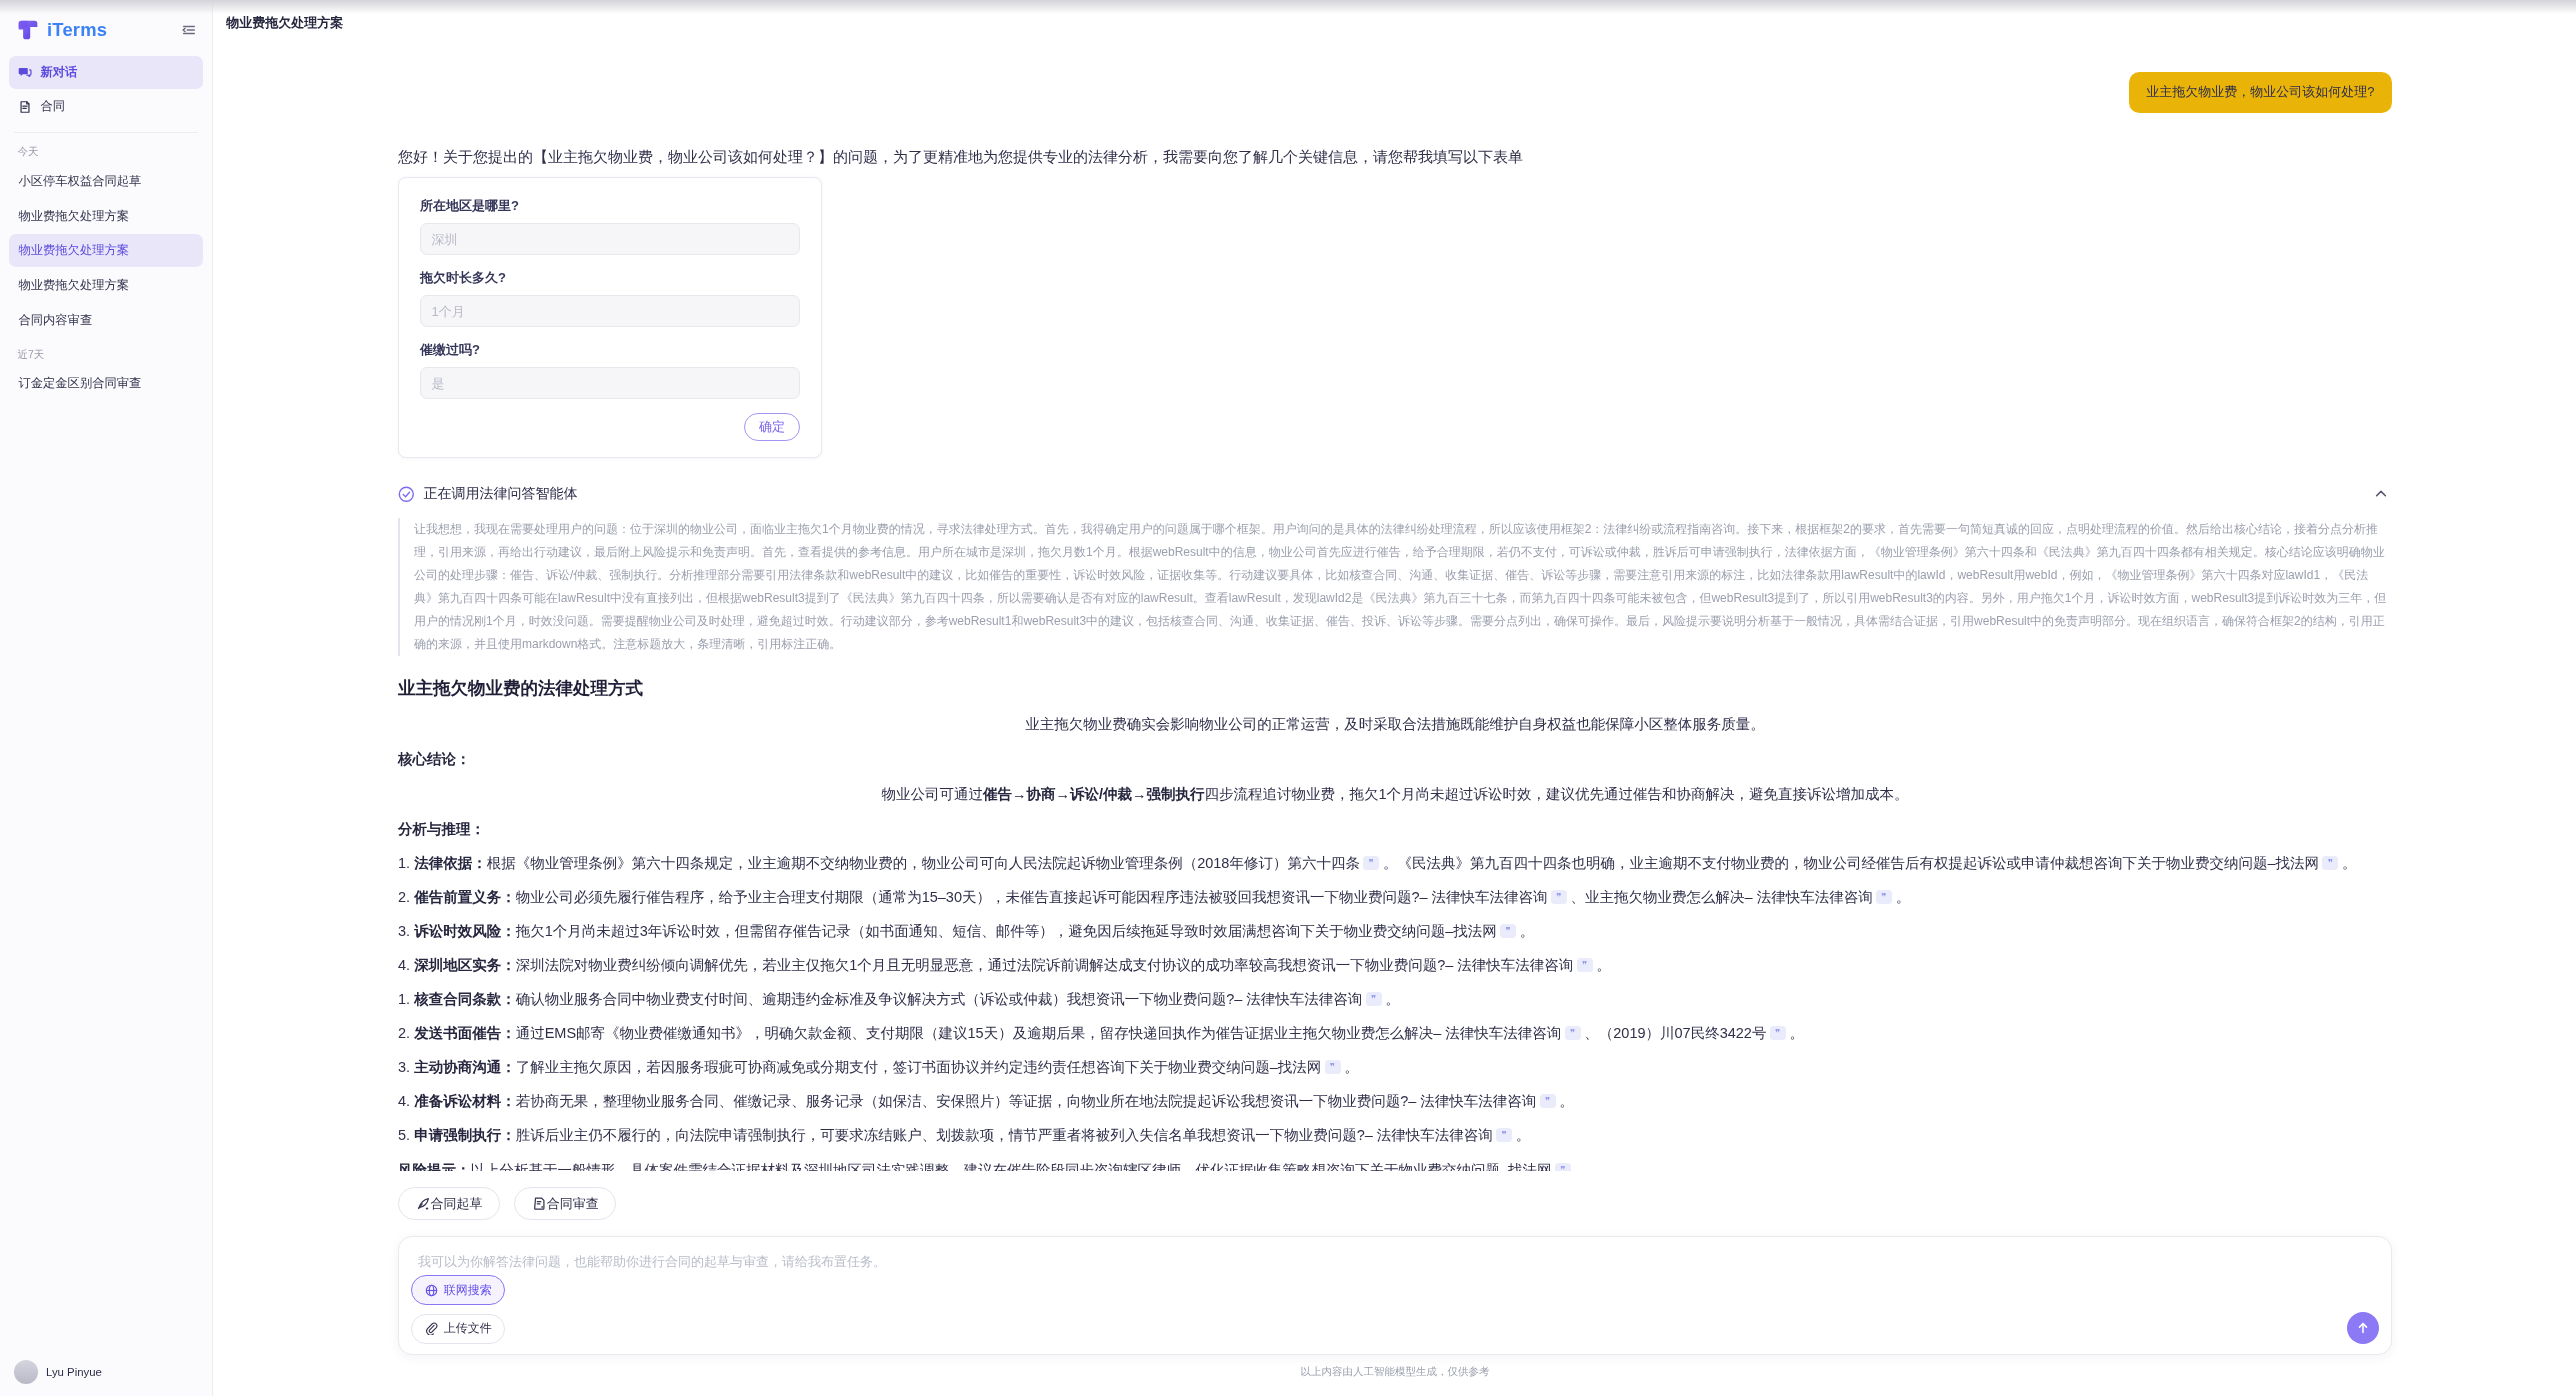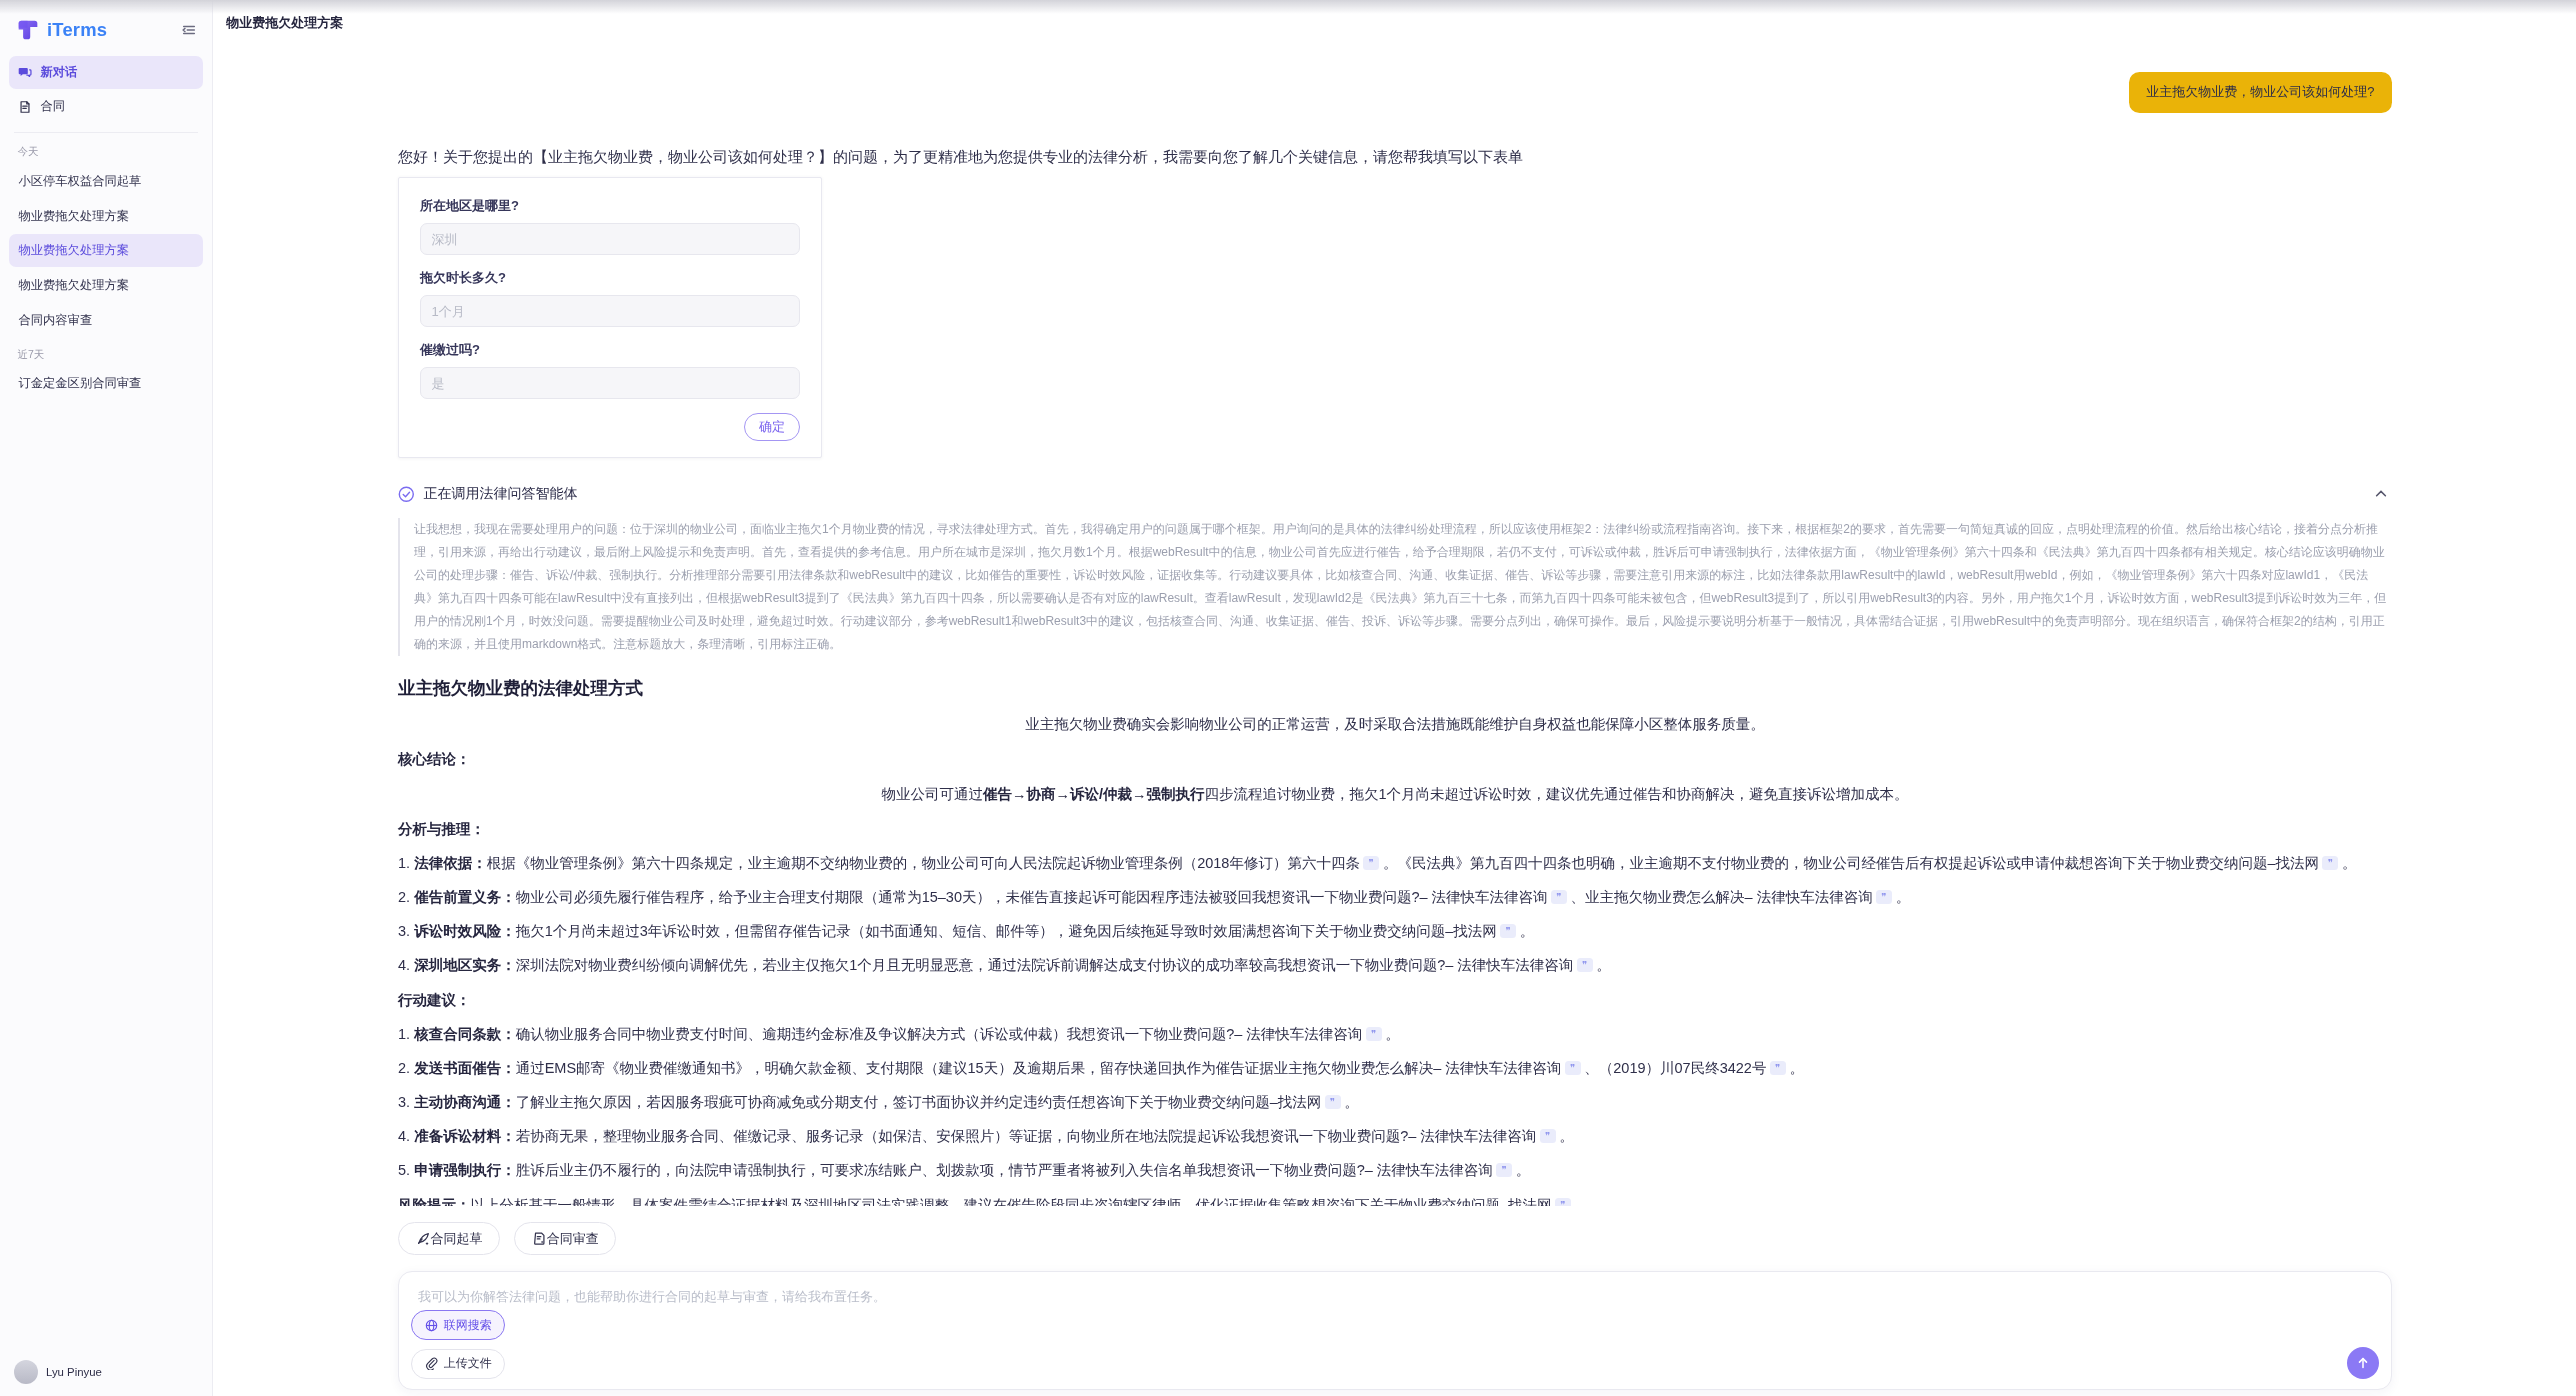--- a/index.html
+++ b/index.html
@@ -28,21 +28,21 @@
   
   .main { position:absolute; left:214px; right:0; top:0; bottom:0; background:#fff; overflow:hidden; }
   .page-title { position:absolute; left:12.3px; top:14px; font-size:13px; font-weight:700; color:#26263f; z-index:20; }
   .col { width:1994px; margin:0 auto; padding-top:72px; position:relative; }
 
   .bubble-row { display:flex; justify-content:flex-end; }
   .bubble { background:#eab308; border-radius:10.5px; padding:11.4px 17.5px; font-size:13px; color:#2e2e48; }
 
   .greeting { margin-top:33px; font-size:15px; color:#2f2f4a; line-height:21px; }
 
-  .form-card { width:424px; border:0.9px solid #e8e8f0; border-radius:2px; background:#fff;
+  .form-card { width:424px; border:0.9px solid #e8e8f0; border-radius:8px; background:#fff;
     padding:19px 21px 16px; margin-top:10.5px; box-shadow:0 0.9px 3.5px rgba(30,30,60,.05); }
   .field { margin-bottom:14px; }
   .field-label { font-size:13px; font-weight:600; color:#36365a; margin-bottom:8px; }
   .field-input { width:100%; height:32px; background:#f6f6f9; border:0.9px solid #e7e7ee; border-radius:7px;
     padding:0 10.5px; font-size:13px; color:#5a5a74; outline:none; }
   .field-input::placeholder { color:#b7bac6; }
   .form-foot { display:flex; justify-content:flex-end; margin-top:5.3px; }
   .confirm-btn { min-width:54px; height:28px; border-radius:14px; border:1.3px solid #a496f3; background:#fff;
     color:#7a63ef; font-size:13px; padding:0 14px; cursor:pointer; }
 
@@ -201,21 +201,20 @@
     <div class="ans-p">业主拖欠物业费确实会影响物业公司的正常运营，及时采取合法措施既能维护自身权益也能保障小区整体服务质量。</div>
     <div class="ans-h">核心结论：</div>
     <div class="ans-p">物业公司可通过<strong>催告→协商→诉讼/仲裁→强制执行</strong>四步流程追讨物业费，拖欠1个月尚未超过诉讼时效，建议优先通过催告和协商解决，避免直接诉讼增加成本。</div>
     <div class="ans-h">分析与推理：</div>
     <div id="analysis-list">
         <div class="md-item">1. <strong>法律依据：</strong>根据《物业管理条例》第六十四条规定，业主逾期不交纳物业费的，物业公司可向人民法院起诉物业管理条例（2018年修订）第六十四条<span class="cite">❞</span>。《民法典》第九百四十四条也明确，业主逾期不支付物业费的，物业公司经催告后有权提起诉讼或申请仲裁想咨询下关于物业费交纳问题–找法网<span class="cite">❞</span>。</div>
         <div class="md-item">2. <strong>催告前置义务：</strong>物业公司必须先履行催告程序，给予业主合理支付期限（通常为15–30天），未催告直接起诉可能因程序违法被驳回我想资讯一下物业费问题?– 法律快车法律咨询<span class="cite">❞</span>、业主拖欠物业费怎么解决– 法律快车法律咨询<span class="cite">❞</span>。</div>
         <div class="md-item">3. <strong>诉讼时效风险：</strong>拖欠1个月尚未超过3年诉讼时效，但需留存催告记录（如书面通知、短信、邮件等），避免因后续拖延导致时效届满想咨询下关于物业费交纳问题–找法网<span class="cite">❞</span>。</div>
         <div class="md-item">4. <strong>深圳地区实务：</strong>深圳法院对物业费纠纷倾向调解优先，若业主仅拖欠1个月且无明显恶意，通过法院诉前调解达成支付协议的成功率较高我想资讯一下物业费问题?– 法律快车法律咨询<span class="cite">❞</span>。</div>
       </div>
-    <div class="ans-h">行动建议：</div>
     <div id="actions-list">
         <div class="md-item">1. <strong>核查合同条款：</strong>确认物业服务合同中物业费支付时间、逾期违约金标准及争议解决方式（诉讼或仲裁）我想资讯一下物业费问题?– 法律快车法律咨询<span class="cite">❞</span>。</div>
         <div class="md-item">2. <strong>发送书面催告：</strong>通过EMS邮寄《物业费催缴通知书》，明确欠款金额、支付期限（建议15天）及逾期后果，留存快递回执作为催告证据业主拖欠物业费怎么解决– 法律快车法律咨询<span class="cite">❞</span>、（2019）川07民终3422号<span class="cite">❞</span>。</div>
         <div class="md-item">3. <strong>主动协商沟通：</strong>了解业主拖欠原因，若因服务瑕疵可协商减免或分期支付，签订书面协议并约定违约责任想咨询下关于物业费交纳问题–找法网<span class="cite">❞</span>。</div>
         <div class="md-item">4. <strong>准备诉讼材料：</strong>若协商无果，整理物业服务合同、催缴记录、服务记录（如保洁、安保照片）等证据，向物业所在地法院提起诉讼我想资讯一下物业费问题?– 法律快车法律咨询<span class="cite">❞</span>。</div>
         <div class="md-item">5. <strong>申请强制执行：</strong>胜诉后业主仍不履行的，向法院申请强制执行，可要求冻结账户、划拨款项，情节严重者将被列入失信名单我想资讯一下物业费问题?– 法律快车法律咨询<span class="cite">❞</span>。</div>
       </div>
     <div class="risk-clip">
       <div class="md-item" style="margin-top:0"><strong>风险提示：</strong>以上分析基于一般情形，具体案件需结合证据材料及深圳地区司法实践调整，建议在催告阶段同步咨询辖区律师，优化证据收集策略想咨询下关于物业费交纳问题–找法网<span class="cite">❞</span></div>
     </div>

